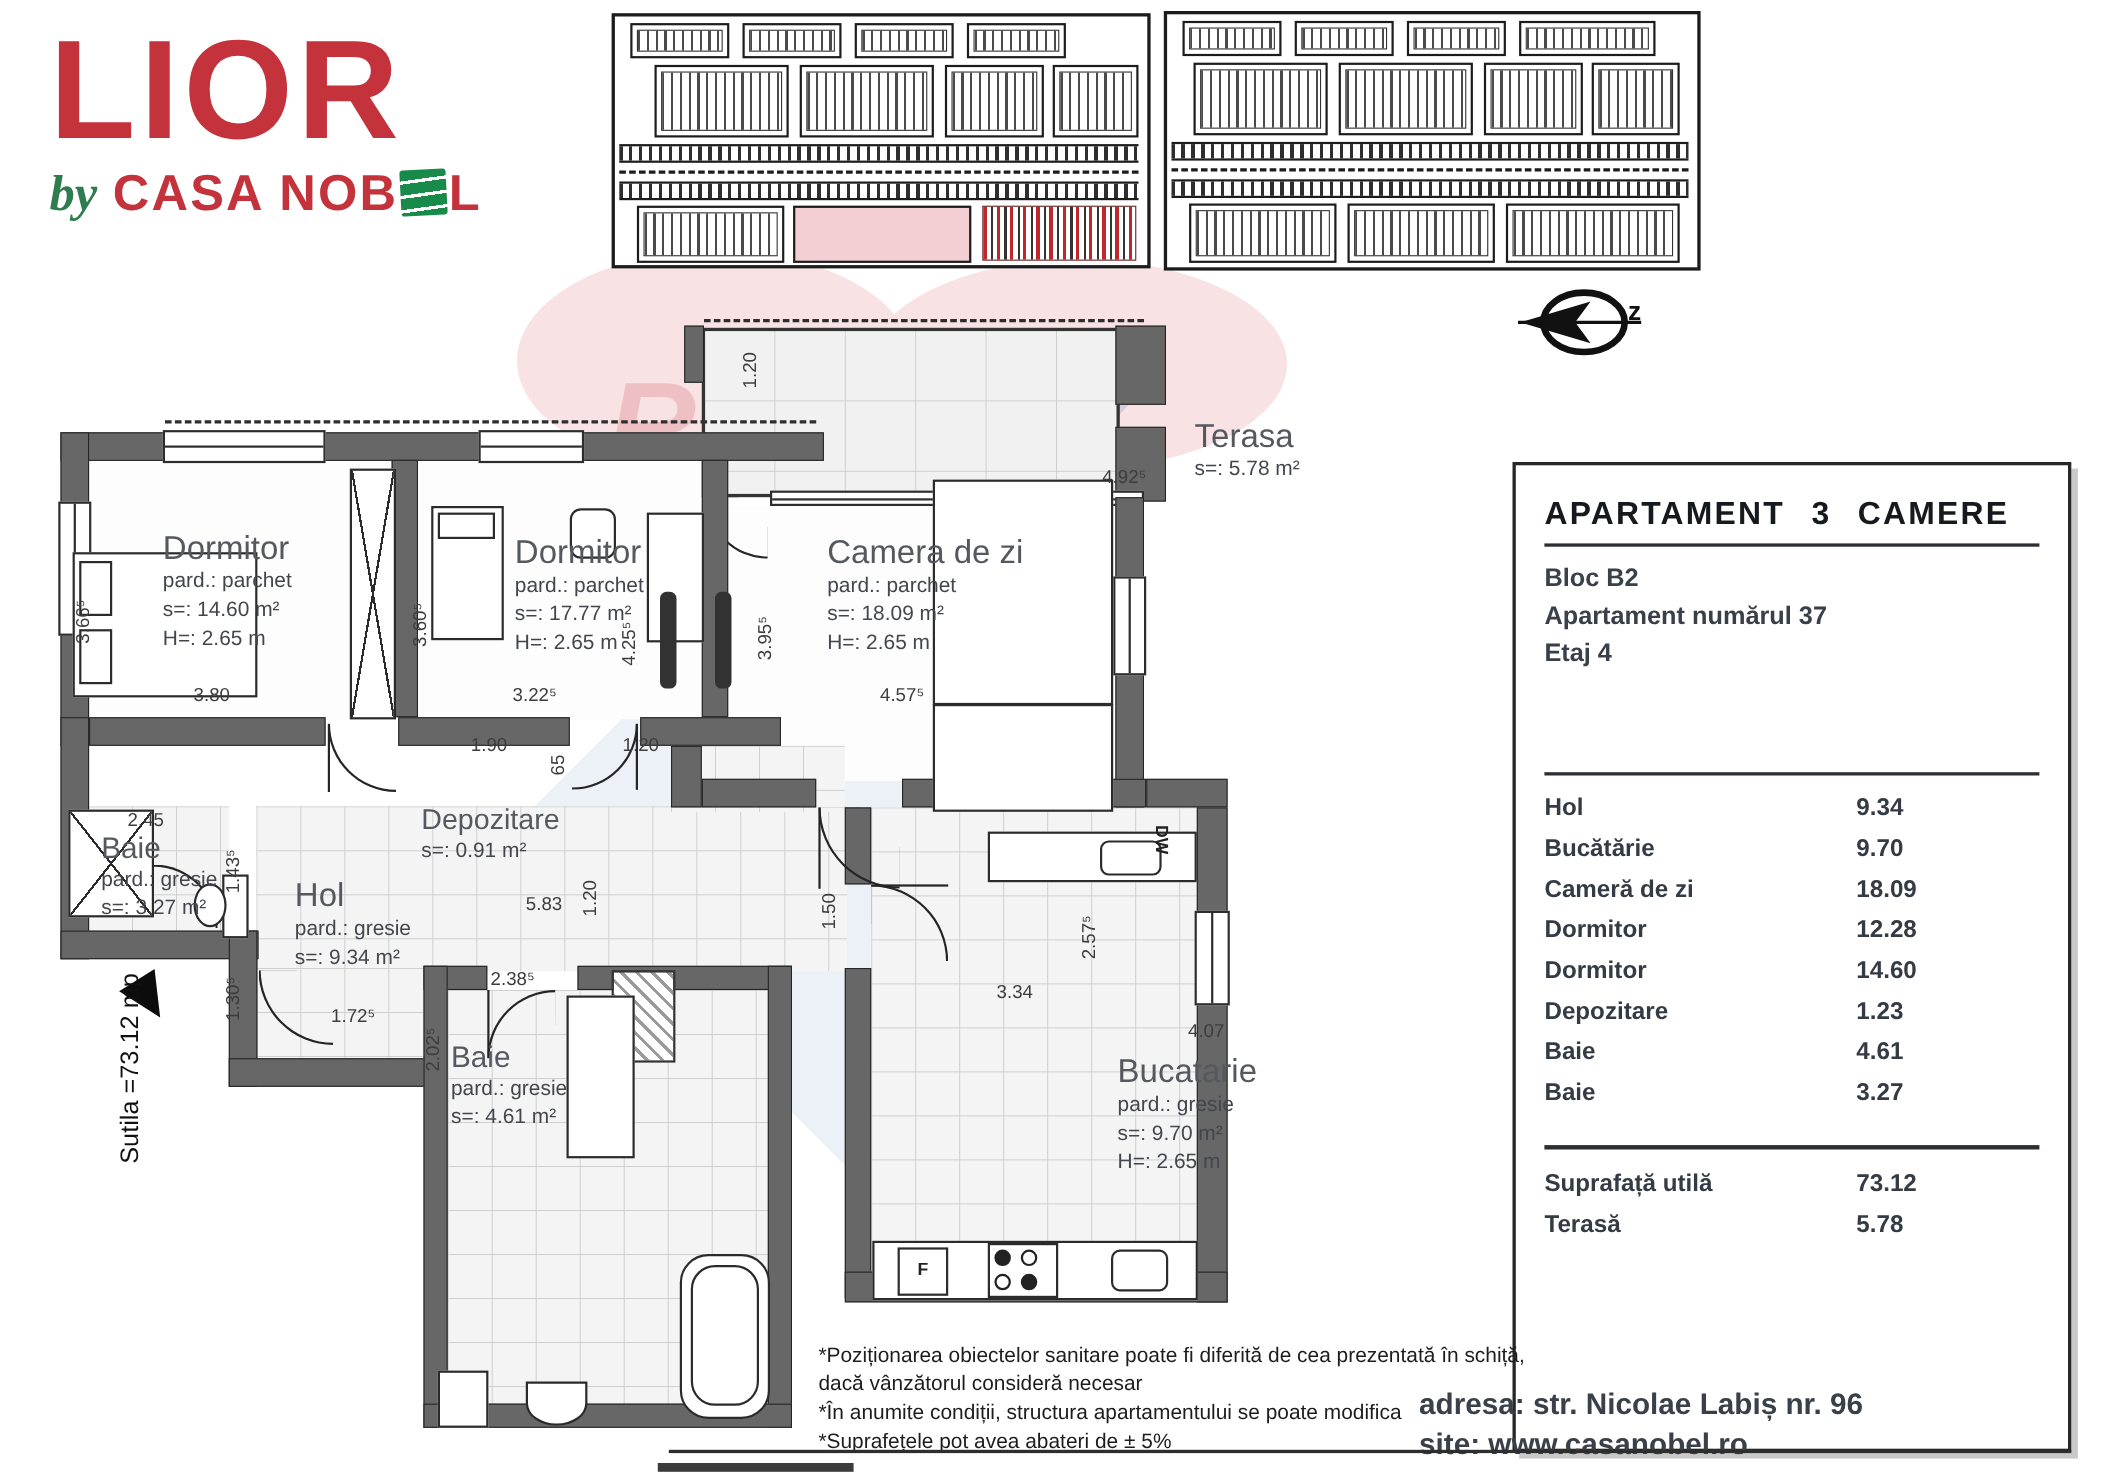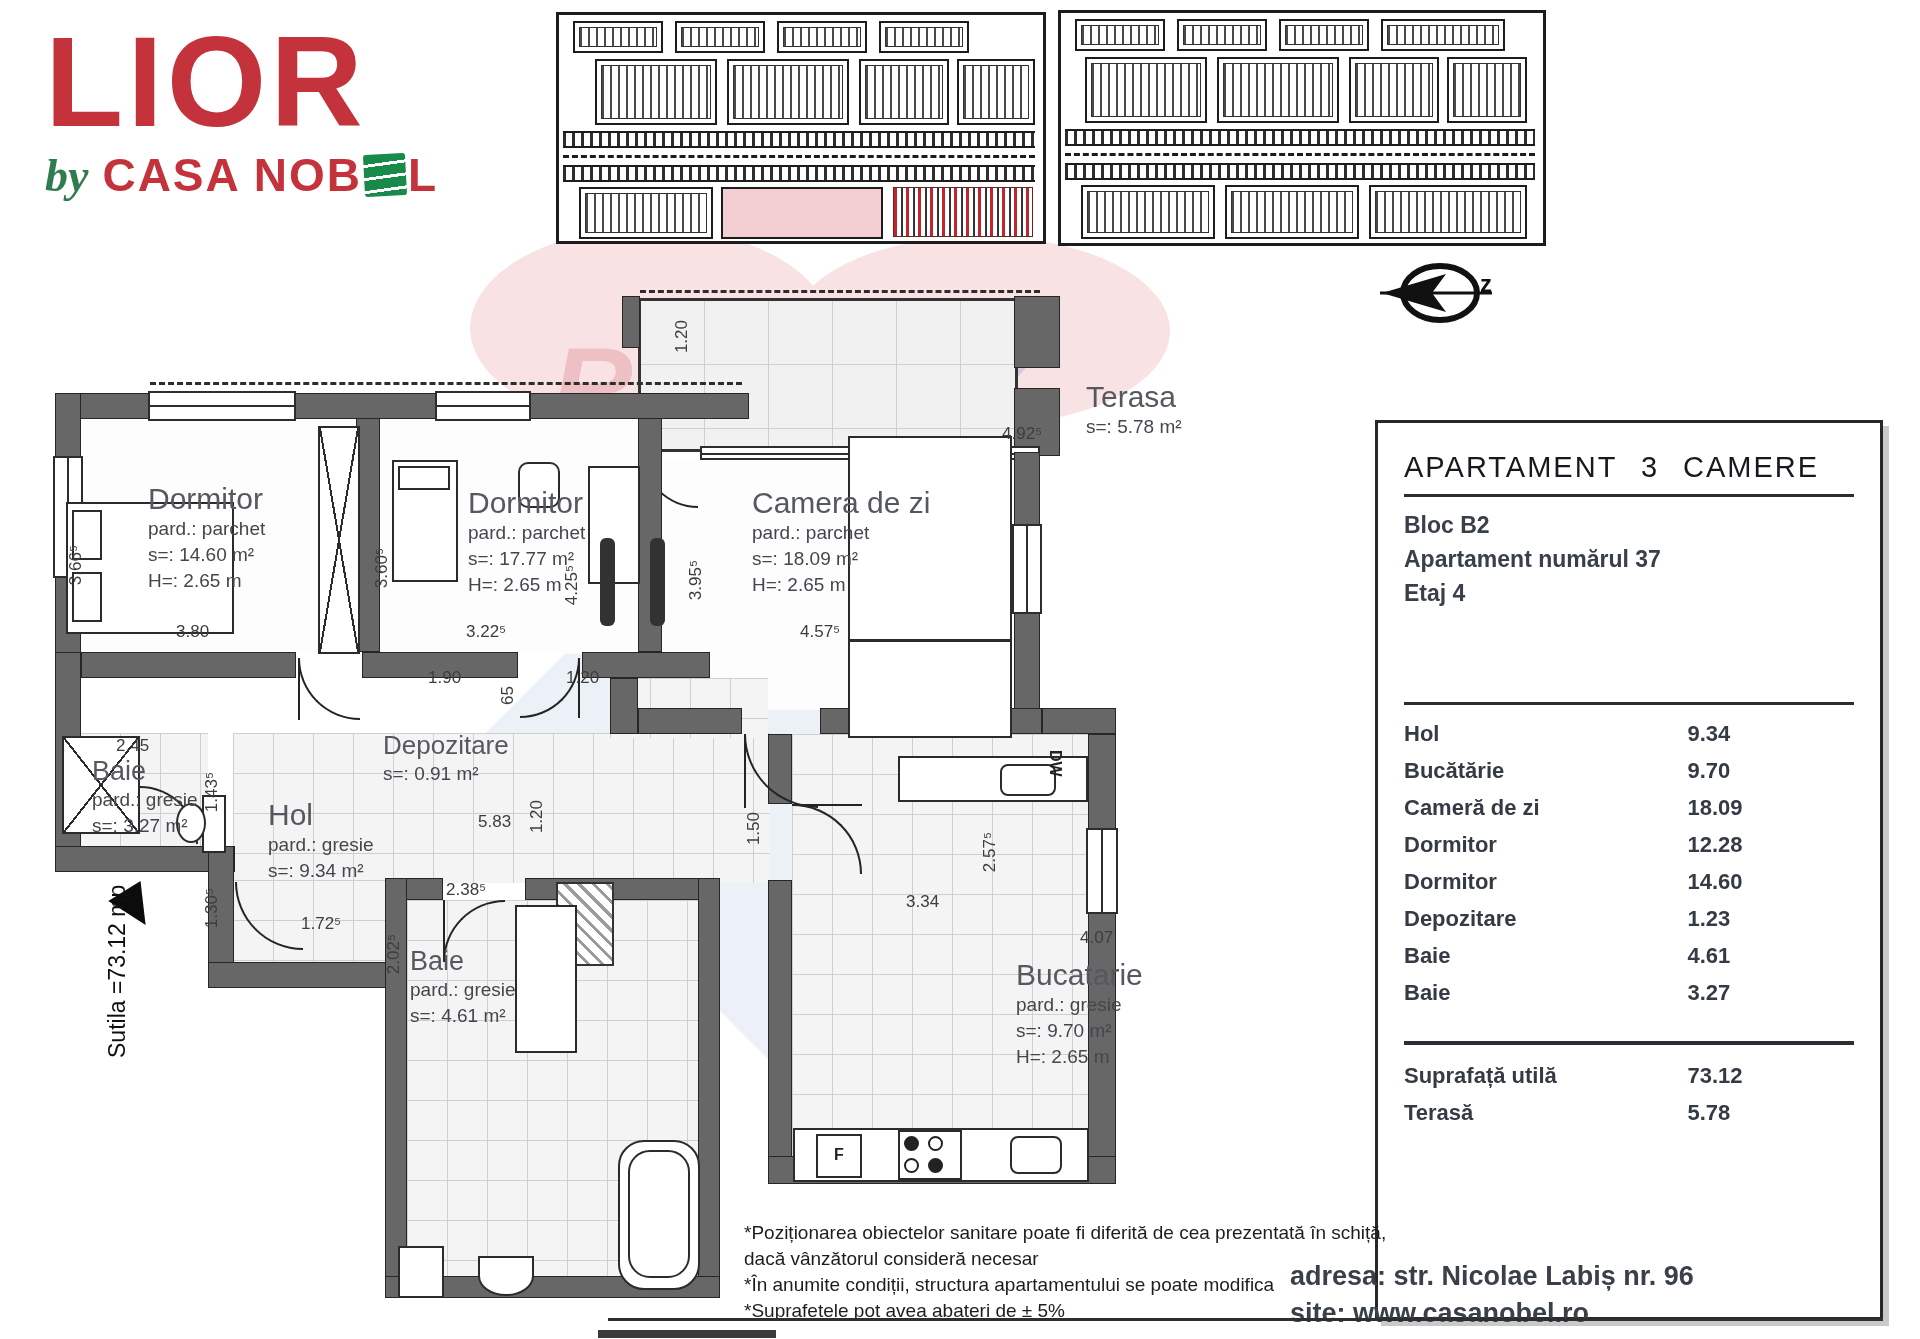--- a/index.html
+++ b/index.html
@@ -27,21 +27,21 @@
   .redmarks{position:absolute;border:1px solid #622;
     background:repeating-linear-gradient(90deg,#c0272d 0 3px,#fff 3px 7px,#333 7px 9px,#fff 9px 12px);}
 
   
   .compass{position:absolute;left:1380px;top:248px;width:118px;height:90px;}
   .compass-letter{position:absolute;left:100px;top:22px;font-size:24px;font-weight:700;color:#111;}
 
   
   .panel{position:absolute;left:1375px;top:420px;width:508px;height:900px;border:3px solid #272727;
     background:#fff;box-shadow:6px 6px 0 #c9c9c9;box-sizing:border-box;padding:28px 26px;}
-  .panel-title{font-size:29px;font-weight:400;letter-spacing:2px;word-spacing:14px;color:#16191d;}
+  .panel-title{font-size:29px;font-weight:700;letter-spacing:2px;word-spacing:14px;color:#16191d;}
   .panel-rule{height:3px;background:#2b2f34;margin-top:10px;}
   .panel-details{margin-top:11px;font-size:23px;font-weight:700;color:#3a4049;line-height:34px;}
   .rt{margin-top:92px;font-size:22px;font-weight:700;color:#343b44;}
   .rt-head{display:flex;}
   .rt-rule{height:3px;background:#2b2f34;margin:8px 0 10px 0;}
   .rt-row{display:flex;line-height:37px;}
   .rt-name{flex:0 0 63%;}
   .rt-val{flex:1;}
   .rt-totrule{height:4px;background:#2b2f34;margin:30px 0 12px 0;}
   .address{position:absolute;left:1290px;top:1258px;font-size:27px;font-weight:700;color:#3a4049;line-height:37px;}

